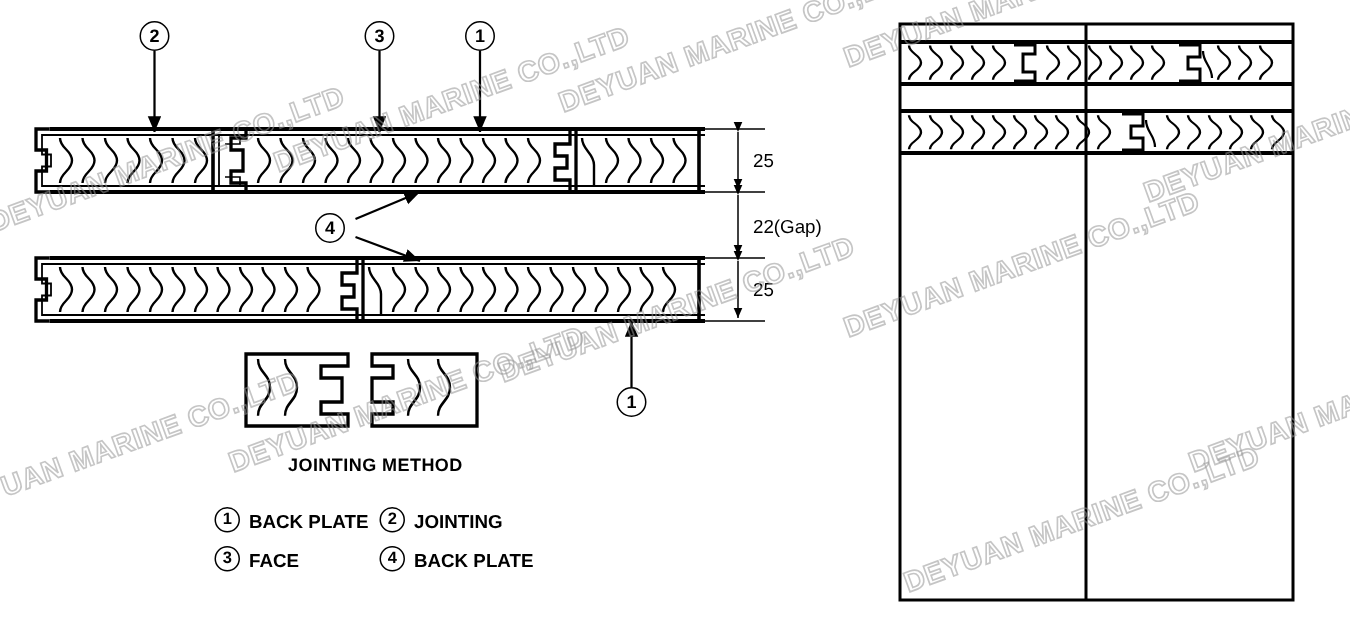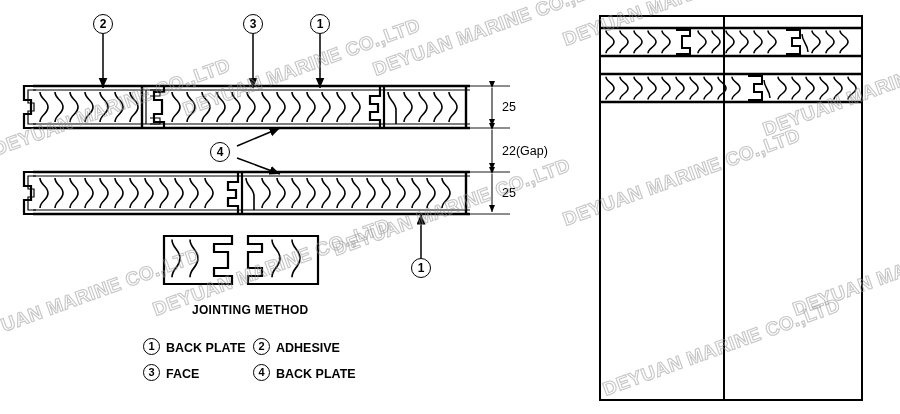--- a/index.html
+++ b/index.html
@@ -274,21 +274,21 @@
   <div class="circnum" style="left:210px;top:142px;">4</div>
   <div class="circnum" style="left:411px;top:258px;">1</div>
 
   <div class="jm-title" style="left:192px;top:303px;">JOINTING METHOD</div>
 
   <div>
     <div class="circnum-sm" style="left:143px;top:338px;">1</div>
     <div class="lg-label" style="left:166px;top:341px;">BACK PLATE</div>
 
     <div class="circnum-sm" style="left:253px;top:338px;">2</div>
-    <div class="lg-label" style="left:276px;top:341px;">ADHESIVE</div>
+    <div class="lg-label" style="left:276px;top:341px;">JOINTING</div>
 
     <div class="circnum-sm" style="left:143px;top:364px;">3</div>
     <div class="lg-label" style="left:166px;top:367px;">FACE</div>
 
     <div class="circnum-sm" style="left:253px;top:364px;">4</div>
     <div class="lg-label" style="left:276px;top:367px;">BACK PLATE</div>
   </div>
 
   <div class="wm-layer">
     <div class="wm" style="left:-10px;  top:140px; transform:rotate(-20deg);">DEYUAN MARINE CO.,LTD</div>

